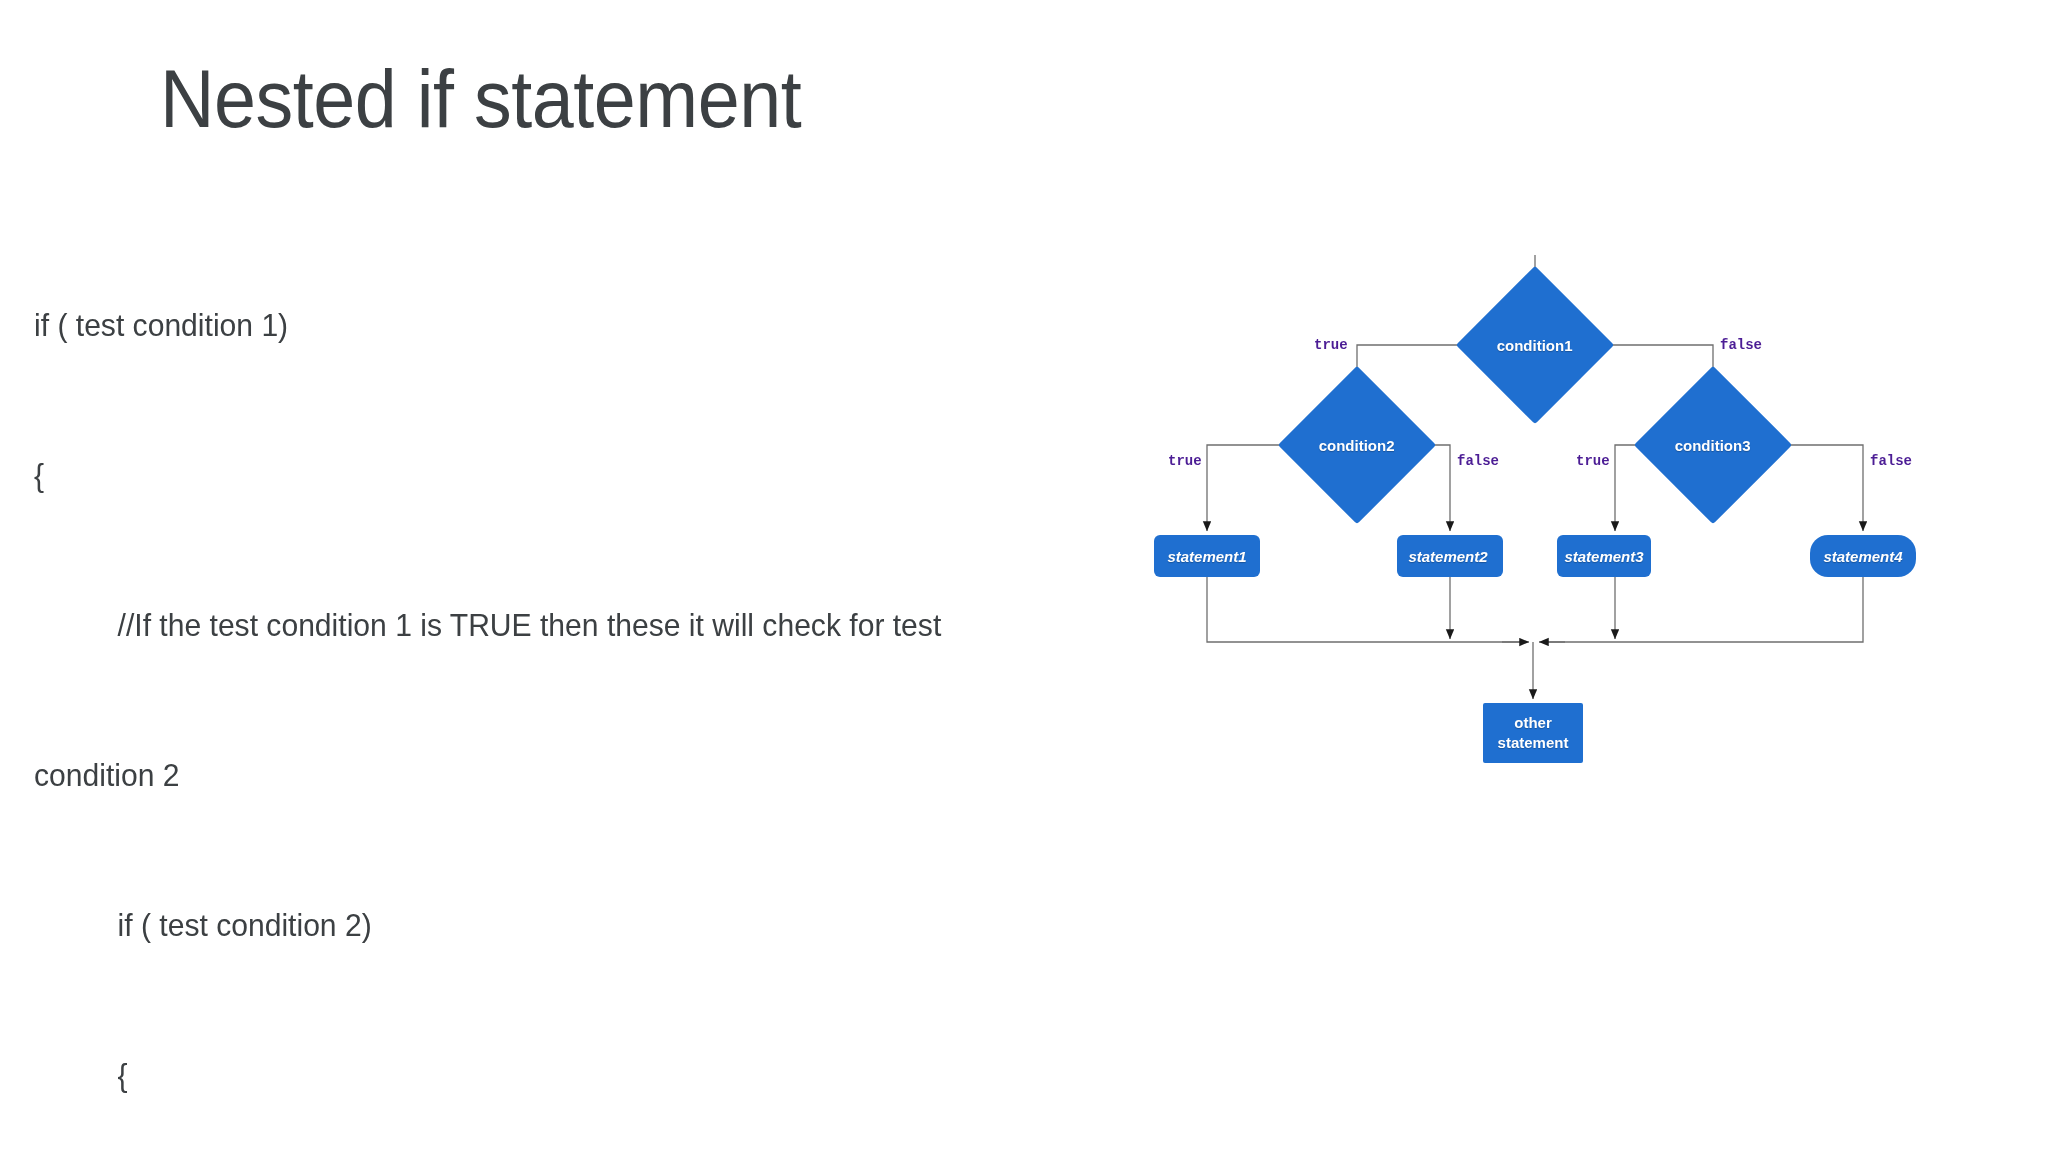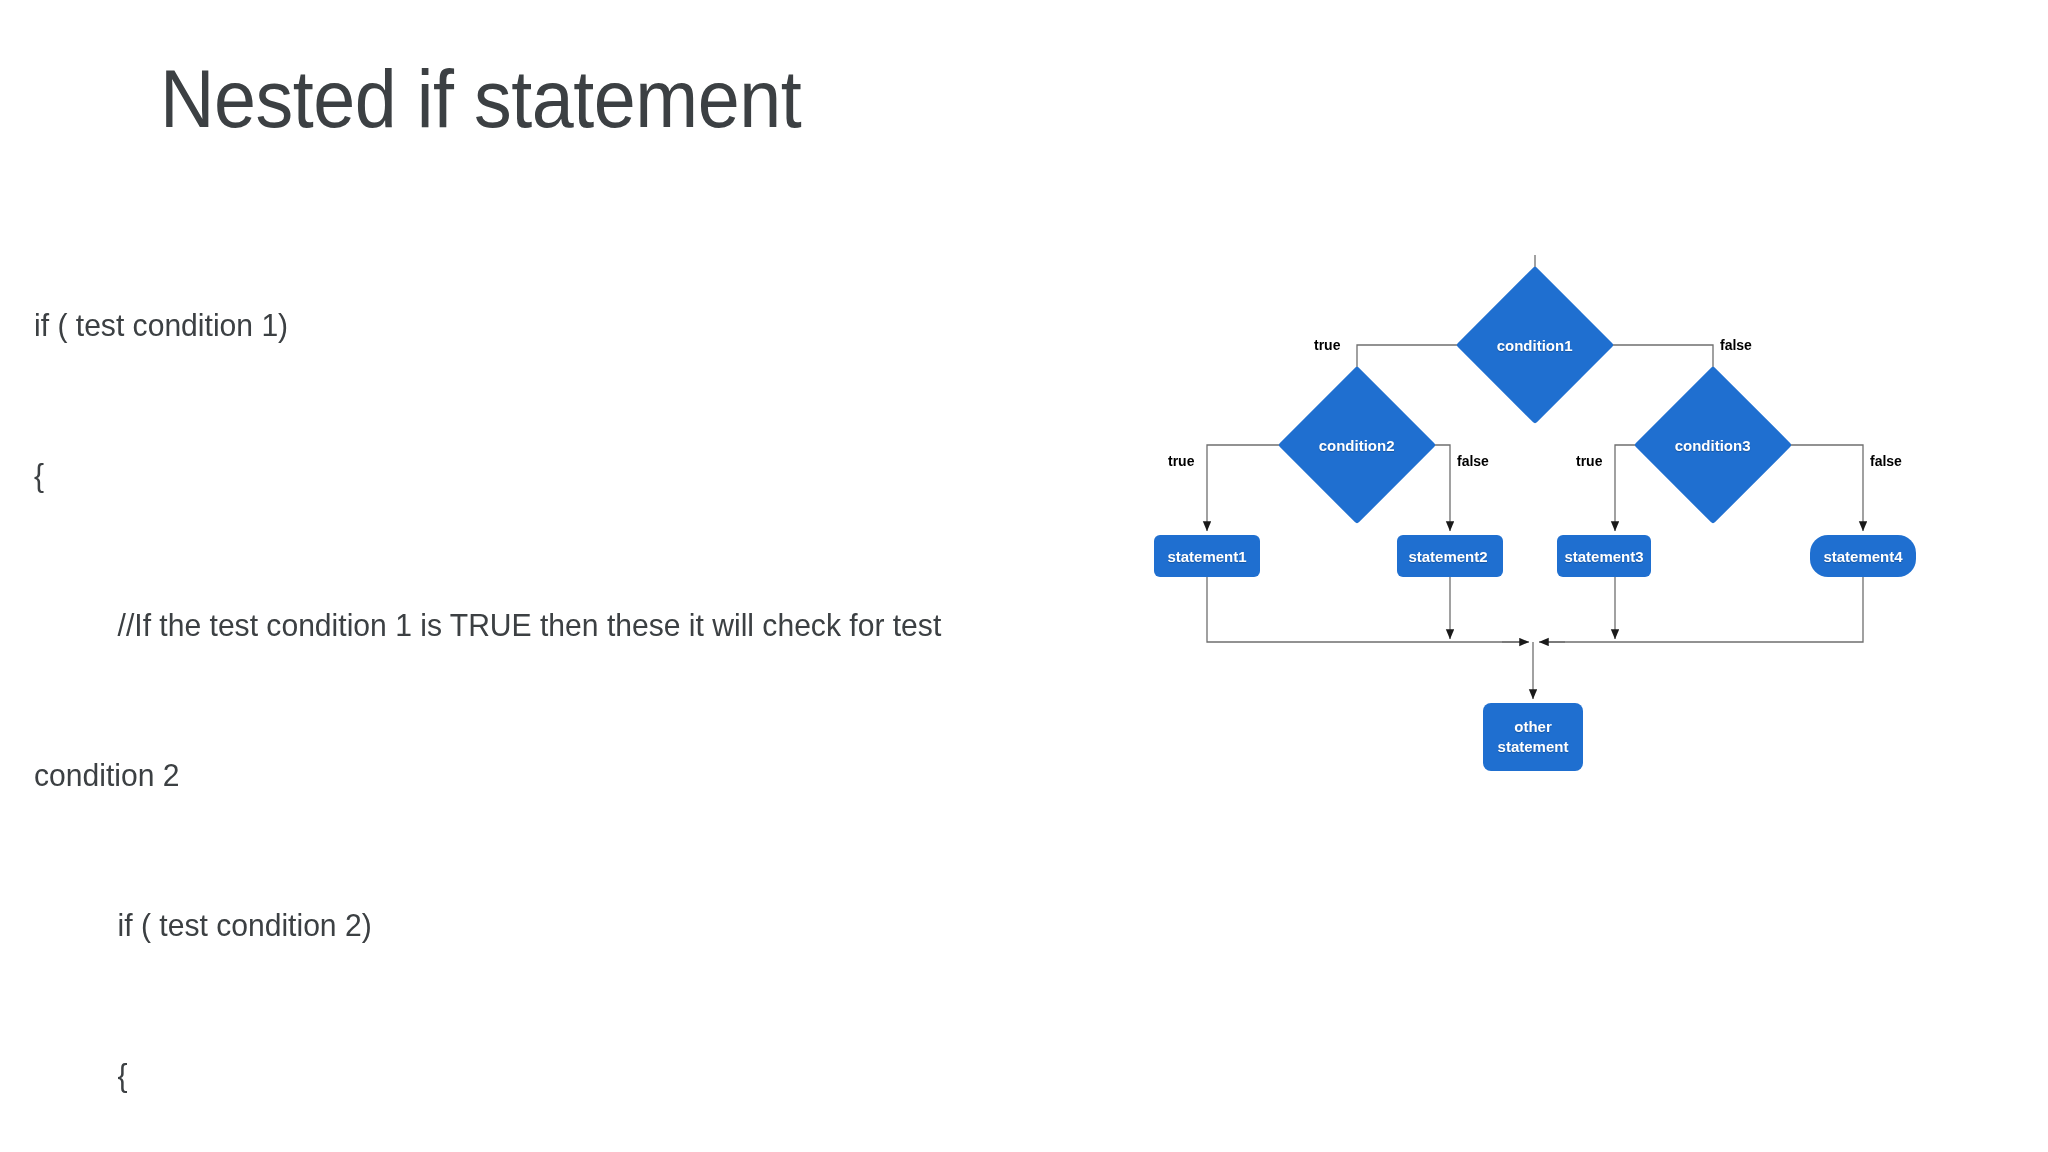--- a/index.html
+++ b/index.html
@@ -87,33 +87,34 @@
   .node-diamond > span {
     transform: rotate(-45deg);
     white-space: nowrap;
     display: block;
   }
   .node-rect {
     border-radius: 6px;
     padding: 0 10px;
     height: 42px;
     white-space: nowrap;
+    font-style: italic;
   }
   .node-rect-sharp {
-    border-radius: 8px;
-    height: 68px;
+    border-radius: 2px;
+    height: 60px;
     width: 100px;
     line-height: 20px;
   }
 
   .edge-label {
     position: absolute;
     font-size: 14px;
-    color: #000000;
-    font-family: Liberation Sans, sans-serif;
+    color: #4c1d95;
+    font-family: Liberation Mono, monospace;
     font-weight: bold;
     white-space: nowrap;
   }
 </style>
 </head>
 <body>
 
 <div id="slide-title">Nested if statement</div>
 
 <div id="code-block">

